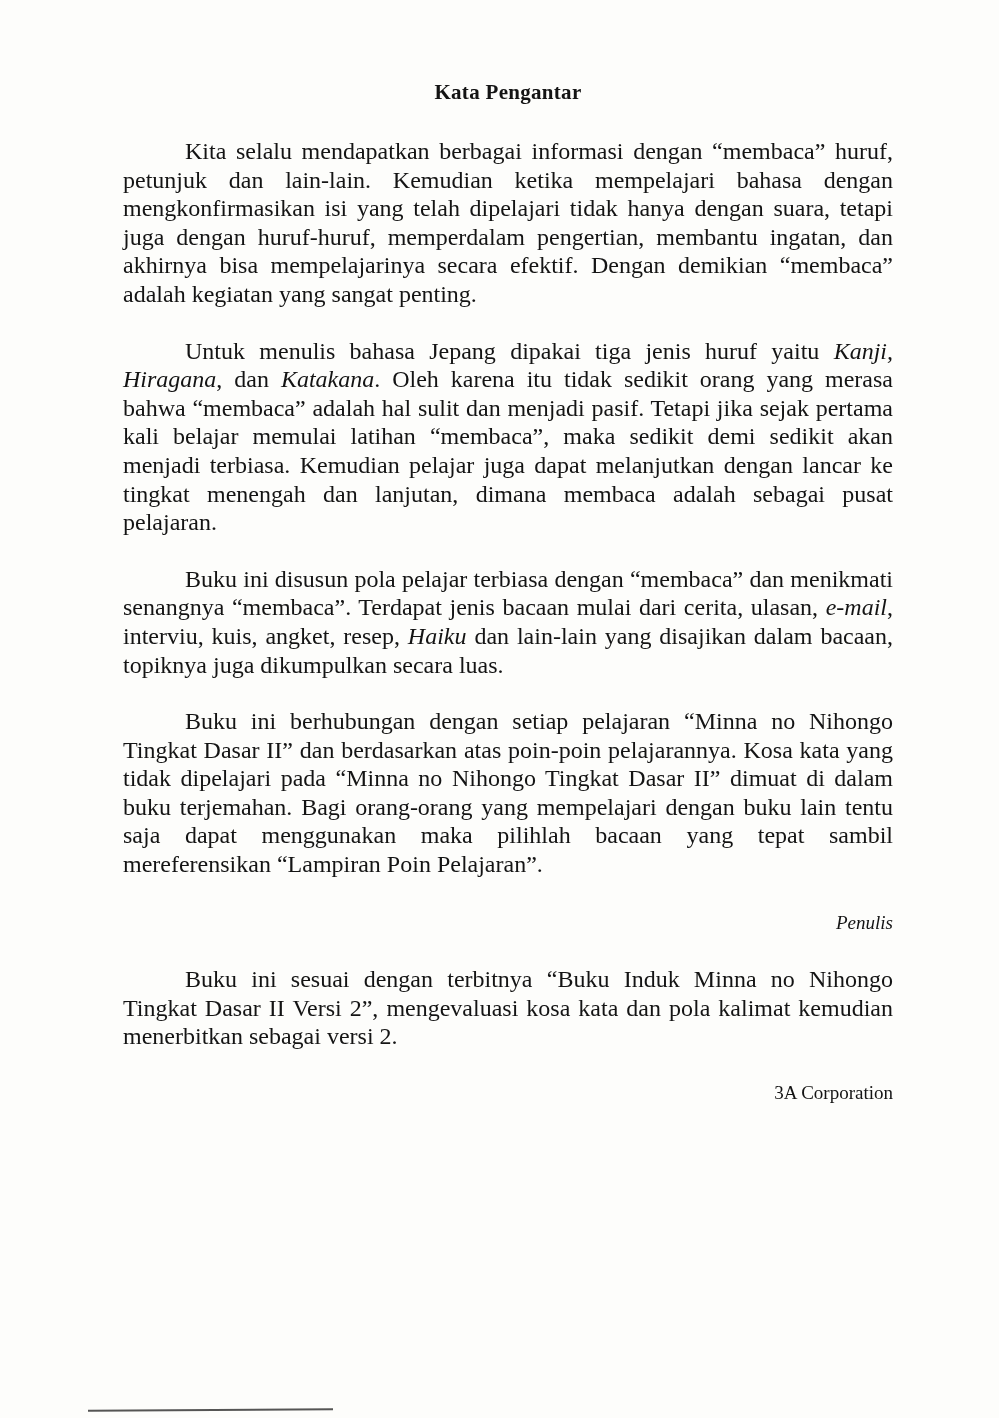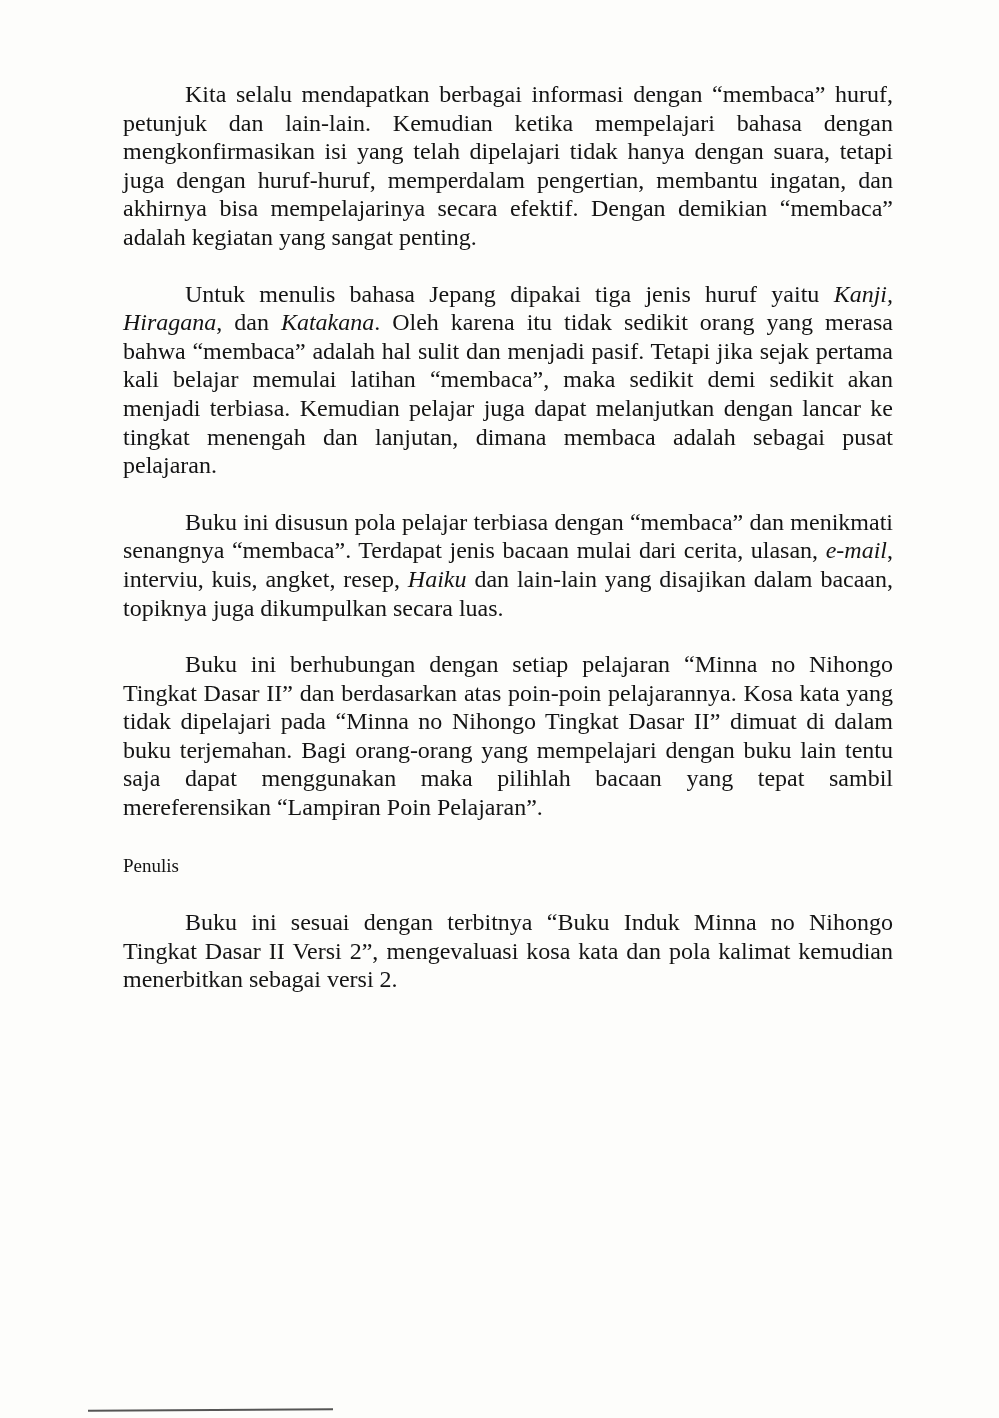--- a/index.html
+++ b/index.html
@@ -30,23 +30,25 @@
     font-size: 24px;
     line-height: 28.6px;
     text-align: justify;
     text-indent: 62px;
     margin: 0 0 28px 0;
   }
   .para i {
     font-style: italic;
   }
   .signature-block {
+    text-align: right;
     font-size: 19px;
     line-height: 28.6px;
     margin: 30px 0 28px 0;
+    font-style: italic;
   }
   .company-line {
     text-align: right;
     font-size: 19px;
     line-height: 28.6px;
     margin: 0;
   }
   .scan-artifact {
     position: absolute;
     left: 88px;
@@ -56,32 +58,34 @@
     background: #2a2a2a;
     transform: rotate(-0.4deg);
     opacity: 0.8;
   }
 </style>
 </head>
 <body>
 
 <div class="page">
 
+  <h1 class="title">Kata Pengantar</h1>
 
   <p class="para"><span>Kita selalu mendapatkan berbagai informasi dengan “membaca” huruf, petunjuk dan lain-lain. Kemudian ketika mempelajari bahasa dengan mengkonfirmasikan isi yang telah dipelajari tidak hanya dengan suara, tetapi juga dengan huruf-huruf, memperdalam pengertian, membantu ingatan, dan akhirnya bisa mempelajarinya secara efektif. Dengan demikian “membaca” adalah kegiatan yang sangat penting.</span></p>
 
   <p class="para"><span>Untuk menulis bahasa Jepang dipakai tiga jenis huruf yaitu </span><i>Kanji, Hiragana</i><span>, dan </span><i>Katakana</i><span>. Oleh karena itu tidak sedikit orang yang merasa bahwa “membaca” adalah hal sulit dan menjadi pasif. Tetapi jika sejak pertama kali belajar memulai latihan “membaca”, maka sedikit demi sedikit akan menjadi terbiasa. Kemudian pelajar juga dapat melanjutkan dengan lancar ke tingkat menengah dan lanjutan, dimana membaca adalah sebagai pusat pelajaran.</span></p>
 
   <p class="para"><span>Buku ini disusun pola pelajar terbiasa dengan “membaca” dan menikmati senangnya “membaca”. Terdapat jenis bacaan mulai dari cerita, ulasan, </span><i>e-mail</i><span>, interviu, kuis, angket, resep, </span><i>Haiku</i><span> dan lain-lain yang disajikan dalam bacaan, topiknya juga dikumpulkan secara luas.</span></p>
 
   <p class="para"><span>Buku ini berhubungan dengan setiap pelajaran “Minna no Nihongo Tingkat Dasar II” dan berdasarkan atas poin-poin pelajarannya. Kosa kata yang tidak dipelajari pada “Minna no Nihongo Tingkat Dasar II” dimuat di dalam buku terjemahan. Bagi orang-orang yang mempelajari dengan buku lain tentu saja dapat menggunakan maka pilihlah bacaan yang tepat sambil mereferensikan “Lampiran Poin Pelajaran”.</span></p>
 
 
   <div class="signature-block">
     <div>Penulis</div>
   </div>
 
   <p class="para"><span>Buku ini sesuai dengan terbitnya “Buku Induk Minna no Nihongo Tingkat Dasar II Versi 2”, mengevaluasi kosa kata dan pola kalimat kemudian menerbitkan sebagai versi 2.</span></p>
 
+  <div class="company-line">3A Corporation</div>
 
   <div class="scan-artifact"></div>
 
 </div>
 
 </body></html>

